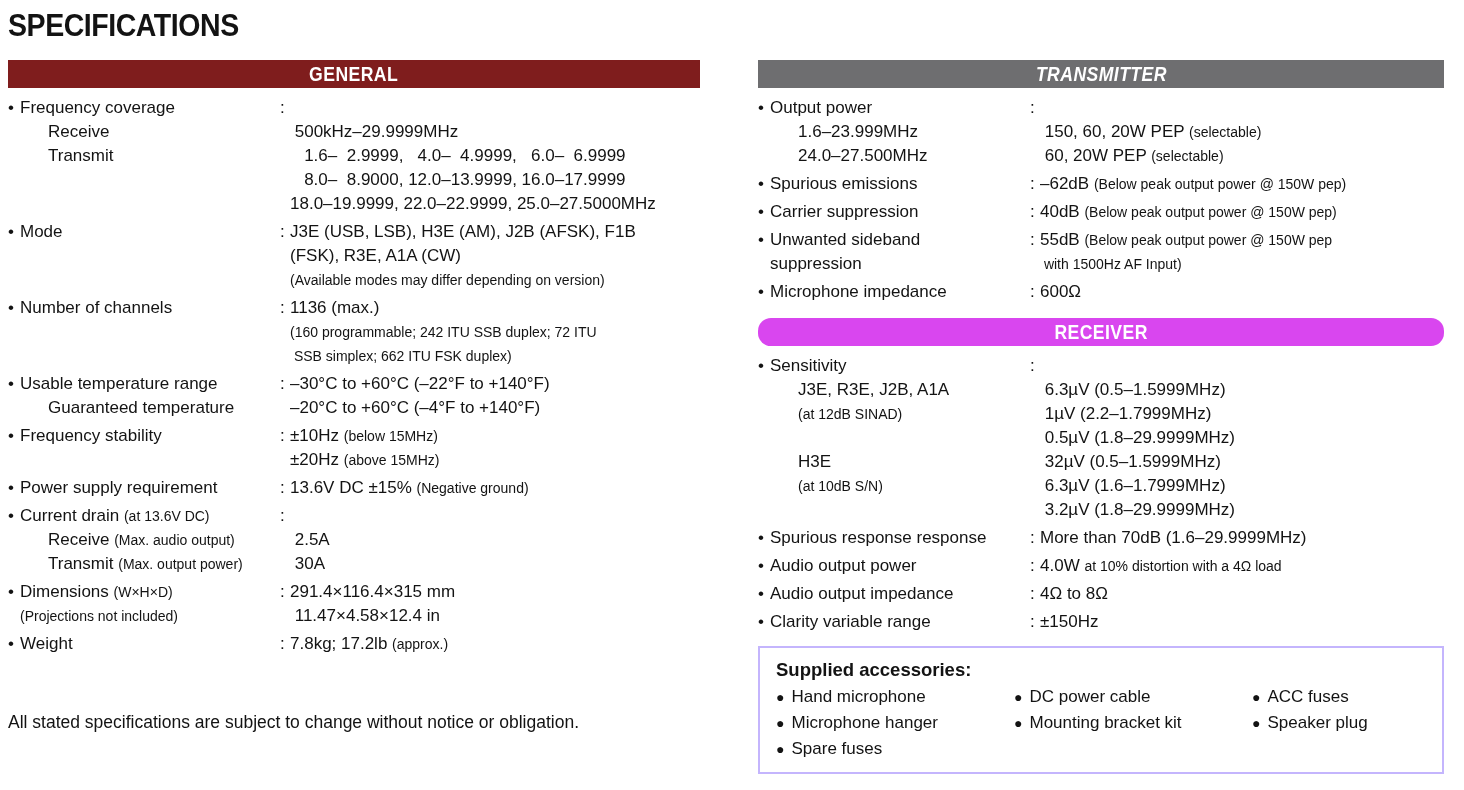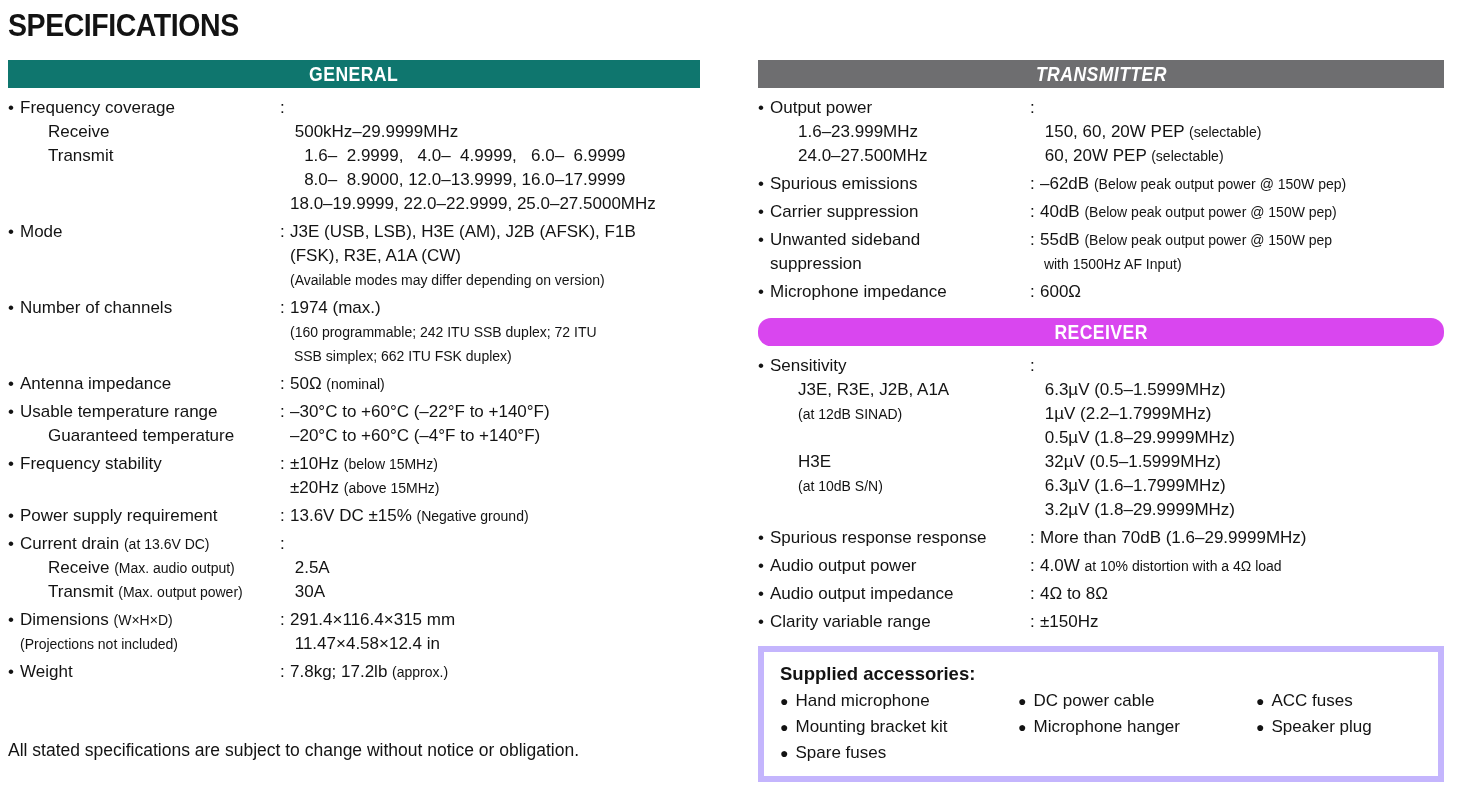--- a/index.html
+++ b/index.html
@@ -39,35 +39,35 @@
   .lbl.ind1 { padding-left: 40px; }
   .lbl.ind0 { padding-left: 12px; }
   .bullet { display: inline-block; width: 12px; }
   .val { flex: 1; min-width: 0; }
   .line { white-space: pre-wrap; }
   .colon { display: inline-block; width: 10px; white-space: pre; }
   .sm { font-size: 14px; }
 
   .footnote { font-weight: normal; font-size: 17.5px; margin: 56px 0 0 0; }
 
-  .acc-box { border: 6px solid #c4b5fd; margin-top: 12px; padding: 8px 16px 10px 16px; }
+  .acc-box { border: 2px solid #c4b5fd; margin-top: 12px; padding: 8px 16px 10px 16px; }
   .acc-title { font-weight: bold; font-size: 18.5px; line-height: 28px; }
   .acc-grid { display: grid; grid-template-columns: 238px 238px 1fr; line-height: 25px; }
   .acc-item .dot { font-size: 14px; margin-right: 7px; }
 </style>
 </head>
 <body>
 
 <div class="page">
   <h1 class="title">SPECIFICATIONS</h1>
   <div class="cols">
     <div class="col-left">
       <div id="col-left">
           <section class="section">
-            <div class="bar" style="background: #0f766e;">
+            <div class="bar" style="background: #7f1d1d;">
               <span class="bar-t">GENERAL</span>
             </div>
             <div class="row mt">
               <div class="lbl b"><span class="bullet">•</span><span>Frequency coverage</span></div>
               <div class="val">
                 <div class="line"><span class="colon">:</span></div>
               </div>
             </div>
             <div class="row">
               <div class="lbl ind1"><span>Receive</span></div>
@@ -87,29 +87,23 @@
               <div class="lbl b"><span class="bullet">•</span><span>Mode</span></div>
               <div class="val">
                 <div class="line"><span class="colon">:</span><span>J3E (USB, LSB), H3E (AM), J2B (AFSK), F1B</span></div>
                 <div class="line"><span class="colon"></span><span>(FSK), R3E, A1A (CW)</span></div>
                 <div class="line"><span class="colon"></span><span class="sm">(Available modes may differ depending on version)</span></div>
               </div>
             </div>
             <div class="row mt">
               <div class="lbl b"><span class="bullet">•</span><span>Number of channels</span></div>
               <div class="val">
-                <div class="line"><span class="colon">:</span><span>1974 (max.)</span></div>
+                <div class="line"><span class="colon">:</span><span>1136 (max.)</span></div>
                 <div class="line"><span class="colon"></span><span class="sm">(160 programmable; 242 ITU SSB duplex; 72 ITU</span></div>
                 <div class="line"><span class="colon"></span><span class="sm"> SSB simplex; 662 ITU FSK duplex)</span></div>
-              </div>
-            </div>
-            <div class="row mt">
-              <div class="lbl b"><span class="bullet">•</span><span>Antenna impedance</span></div>
-              <div class="val">
-                <div class="line"><span class="colon">:</span><span>50Ω </span><span class="sm">(nominal)</span></div>
               </div>
             </div>
             <div class="row mt">
               <div class="lbl b"><span class="bullet">•</span><span>Usable temperature range</span></div>
               <div class="val">
                 <div class="line"><span class="colon">:</span><span>–30°C to +60°C (–22°F to +140°F)</span></div>
               </div>
             </div>
             <div class="row">
               <div class="lbl ind1"><span>Guaranteed temperature</span></div>
@@ -296,21 +290,21 @@
               </div>
             </div>
           </section>
         </div>
       <div class="acc-box">
         <div class="acc-title">Supplied accessories:</div>
         <div class="acc-grid" id="acc-grid">
             <div class="acc-item"><span class="dot">●</span><span>Hand microphone</span></div>
             <div class="acc-item"><span class="dot">●</span><span>DC power cable</span></div>
             <div class="acc-item"><span class="dot">●</span><span>ACC fuses</span></div>
+            <div class="acc-item"><span class="dot">●</span><span>Microphone hanger</span></div>
             <div class="acc-item"><span class="dot">●</span><span>Mounting bracket kit</span></div>
-            <div class="acc-item"><span class="dot">●</span><span>Microphone hanger</span></div>
             <div class="acc-item"><span class="dot">●</span><span>Speaker plug</span></div>
             <div class="acc-item"><span class="dot">●</span><span>Spare fuses</span></div>
           </div>
       </div>
     </div>
   </div>
 </div>
 
 </body></html>

